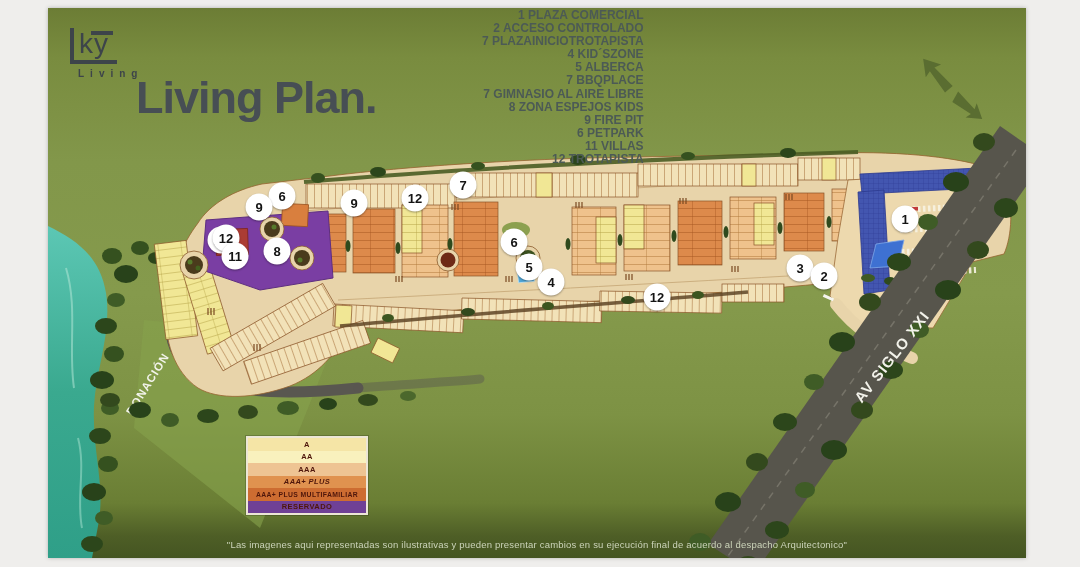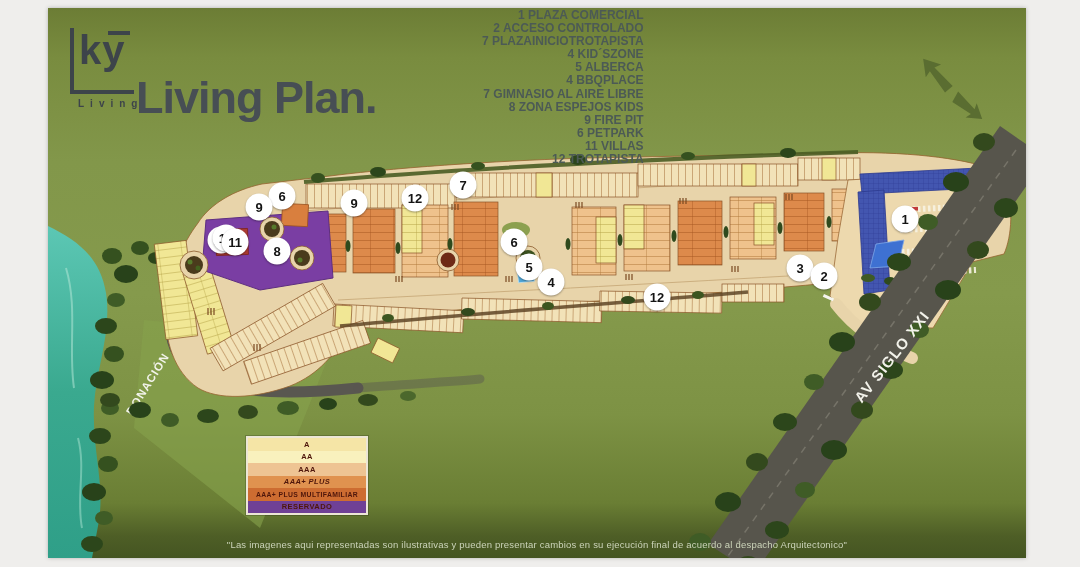--- a/index.html
+++ b/index.html
@@ -8,23 +8,23 @@
     font-family:"Liberation Sans",sans-serif;
   }
   .artwork{
     position:absolute;left:48px;top:8px;width:978px;height:550px;overflow:hidden;
     background:linear-gradient(180deg,#6c7d35 0%,#798c3f 9%,#82974a 28%,#859a4c 52%,#7d9244 74%,#6a7e34 90%,#4e5e26 96%,#445522 100%);
     box-shadow:0 0 4px rgba(0,0,0,.25);
   }
   svg.map{position:absolute;left:0;top:0;}
   .logo{position:absolute;left:22px;top:20px;color:#3d444a;}
   .logo-mark{
-    font-size:40px;font-weight:700;letter-spacing:1px;line-height:1;
+    font-size:28px;font-weight:400;letter-spacing:1px;line-height:1;
     border-left:4px solid #3d444a;border-bottom:4px solid #3d444a;
-    padding:2px 8px 20px 5px;display:inline-block;position:relative;
+    padding:2px 8px 2px 5px;display:inline-block;position:relative;
   }
   .logo-mark::after{content:"";position:absolute;top:3px;right:4px;width:22px;border-top:4px solid #3d444a;}
   .logo-tag{font-size:10px;font-weight:700;letter-spacing:6px;margin:4px 0 0 8px;}
   .page-title{
     position:absolute;left:88px;top:64px;margin:0;
     font-size:45px;font-weight:800;letter-spacing:-1px;color:#474e54;
   }
   .poi-legend{position:absolute;left:434px;top:1px;text-align:right;}
   .poi-line{font-size:12px;font-weight:700;color:#4c5a55;line-height:13.1px;white-space:nowrap;}
   .marker{
@@ -336,35 +336,35 @@
   </div>
 
   <h1 class="page-title">Living Plan.</h1>
 
   <div class="poi-legend" id="poi-legend">
       <div class="poi-line">1 PLAZA COMERCIAL</div>
       <div class="poi-line">2 ACCESO CONTROLADO</div>
       <div class="poi-line">7 PLAZAINICIOTROTAPISTA</div>
       <div class="poi-line">4 KID´SZONE</div>
       <div class="poi-line">5 ALBERCA</div>
-      <div class="poi-line">4 BBQPLACE</div>
+      <div class="poi-line">7 BBQPLACE</div>
       <div class="poi-line">7 GIMNASIO AL AIRE LIBRE</div>
       <div class="poi-line">8 ZONA ESPEJOS KIDS</div>
       <div class="poi-line">9 FIRE PIT</div>
       <div class="poi-line">6 PETPARK</div>
       <div class="poi-line">11 VILLAS</div>
       <div class="poi-line">12 TROTAPISTA</div>
     </div>
 
   <div id="markers">
       <div class="marker" style="left: 234px; top: 188px;">6</div>
       <div class="marker" style="left: 211px; top: 199px;">9</div>
       <div class="marker" style="left: 148px; top: 232px; margin-left: 25px;">10</div>
       <div class="marker" style="left: 178px; top: 230px;">12</div>
-      <div class="marker" style="left: 187px; top: 234px;">11</div>
+      <div class="marker" style="left: 187px; top: 248px;">11</div>
       <div class="marker" style="left: 229px; top: 243px;">8</div>
       <div class="marker" style="left: 306px; top: 195px;">9</div>
       <div class="marker" style="left: 367px; top: 190px;">12</div>
       <div class="marker" style="left: 415px; top: 177px;">7</div>
       <div class="marker" style="left: 466px; top: 234px;">6</div>
       <div class="marker" style="left: 481px; top: 259px;">5</div>
       <div class="marker" style="left: 503px; top: 274px;">4</div>
       <div class="marker" style="left: 609px; top: 289px;">12</div>
       <div class="marker" style="left: 752px; top: 260px;">3</div>
       <div class="marker" style="left: 776px; top: 268px;">2</div>

